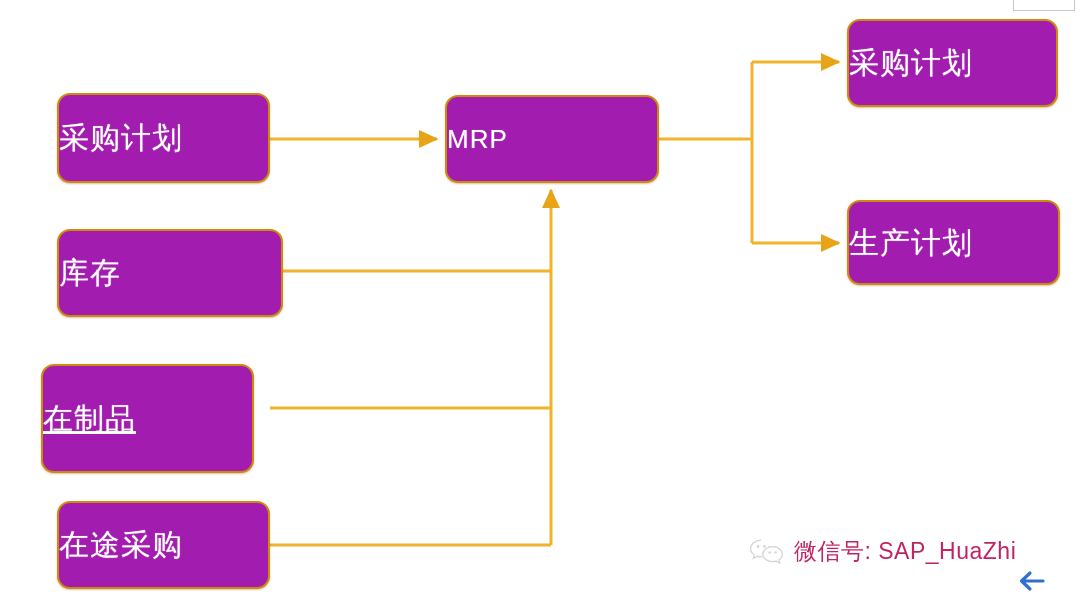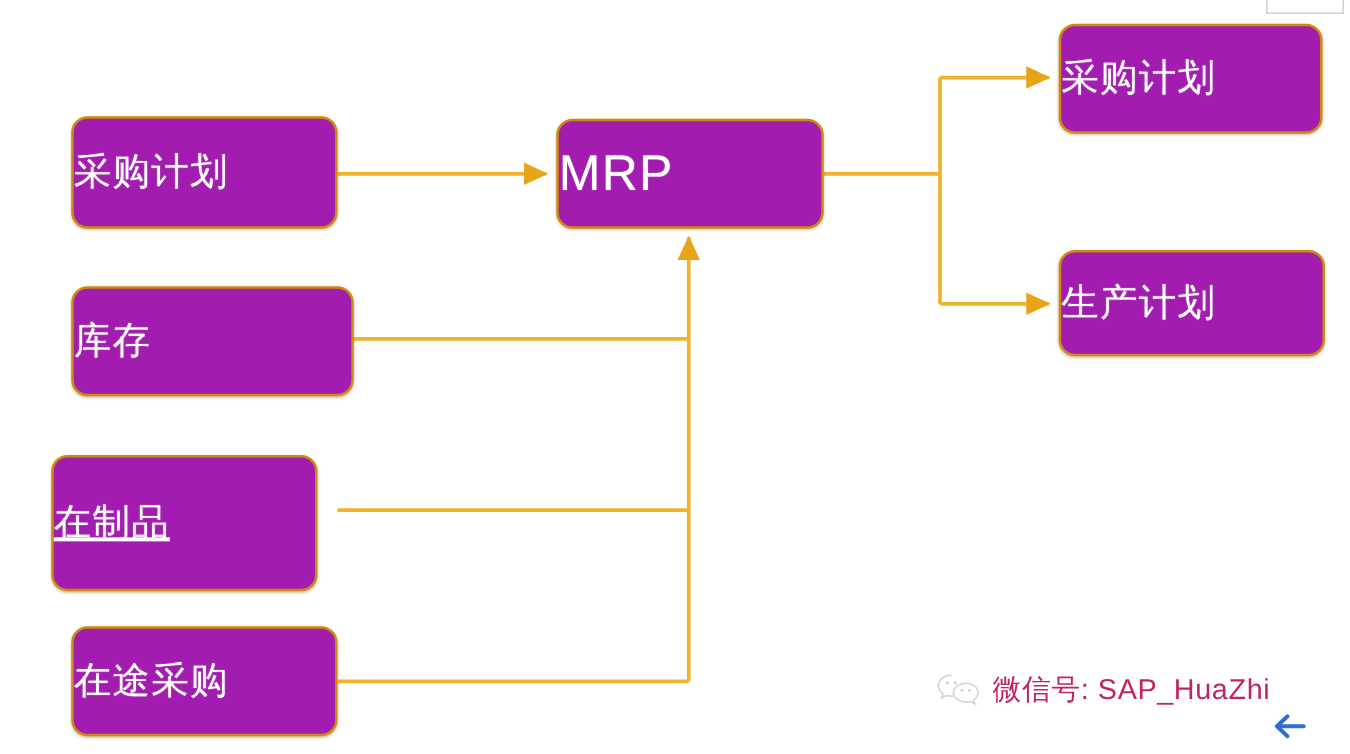--- a/index.html
+++ b/index.html
@@ -34,21 +34,21 @@
     color: #FFFFFF;
     letter-spacing: 1px;
     line-height: 1;
     text-shadow: 0 0 1px rgba(255,255,255,0.6);
   }
   .label-cjk {
     font-size: 30px;
     font-weight: 400;
   }
   .label-latin {
-    font-size: 40px;
+    font-size: 26px;
     font-weight: 400;
     letter-spacing: 1.5px;
   }
 
   
   #node-sales     { left: 57px;  top: 93px;  width: 213px; height: 90px; }
   #node-inventory { left: 57px;  top: 229px; width: 226px; height: 88px; }
   #node-wip       { left: 41px;  top: 364px; width: 213px; height: 109px; text-decoration: underline; }
   #node-intransit { left: 57px;  top: 501px; width: 213px; height: 88px; }
   #node-mrp       { left: 445px; top: 95px;  width: 214px; height: 88px; }

